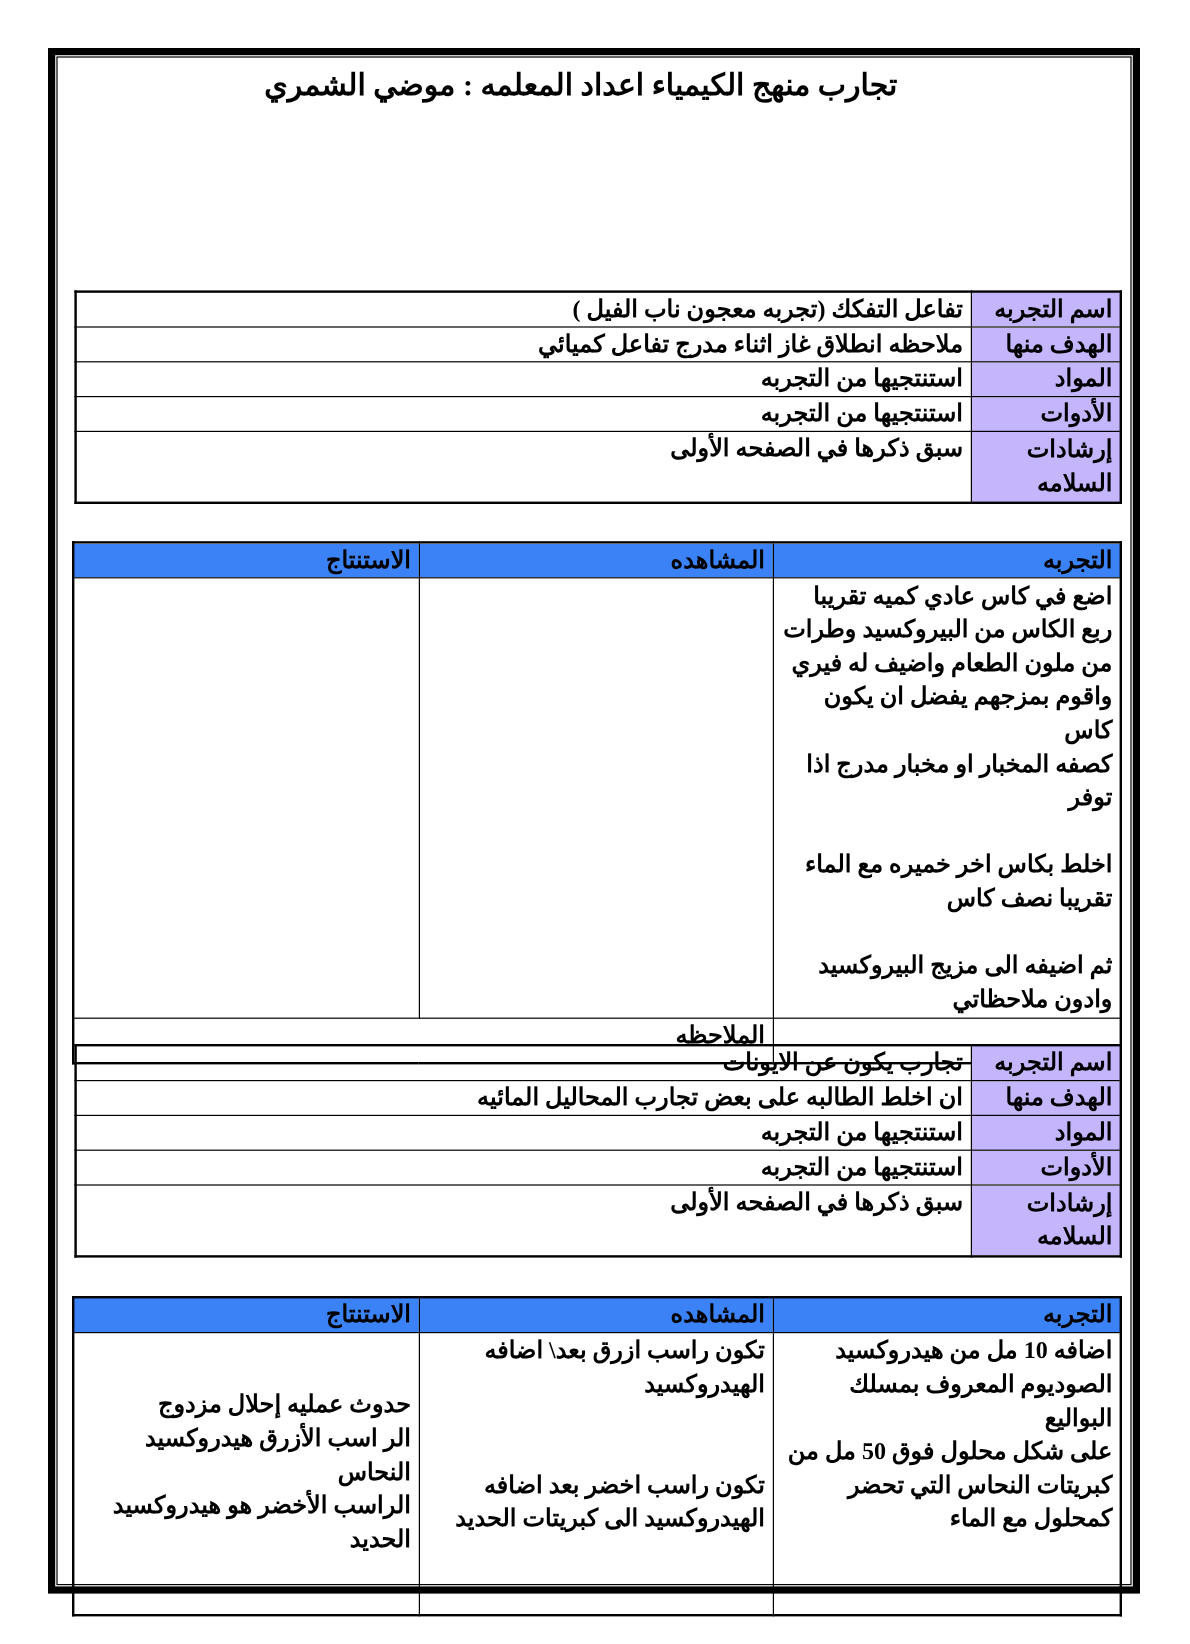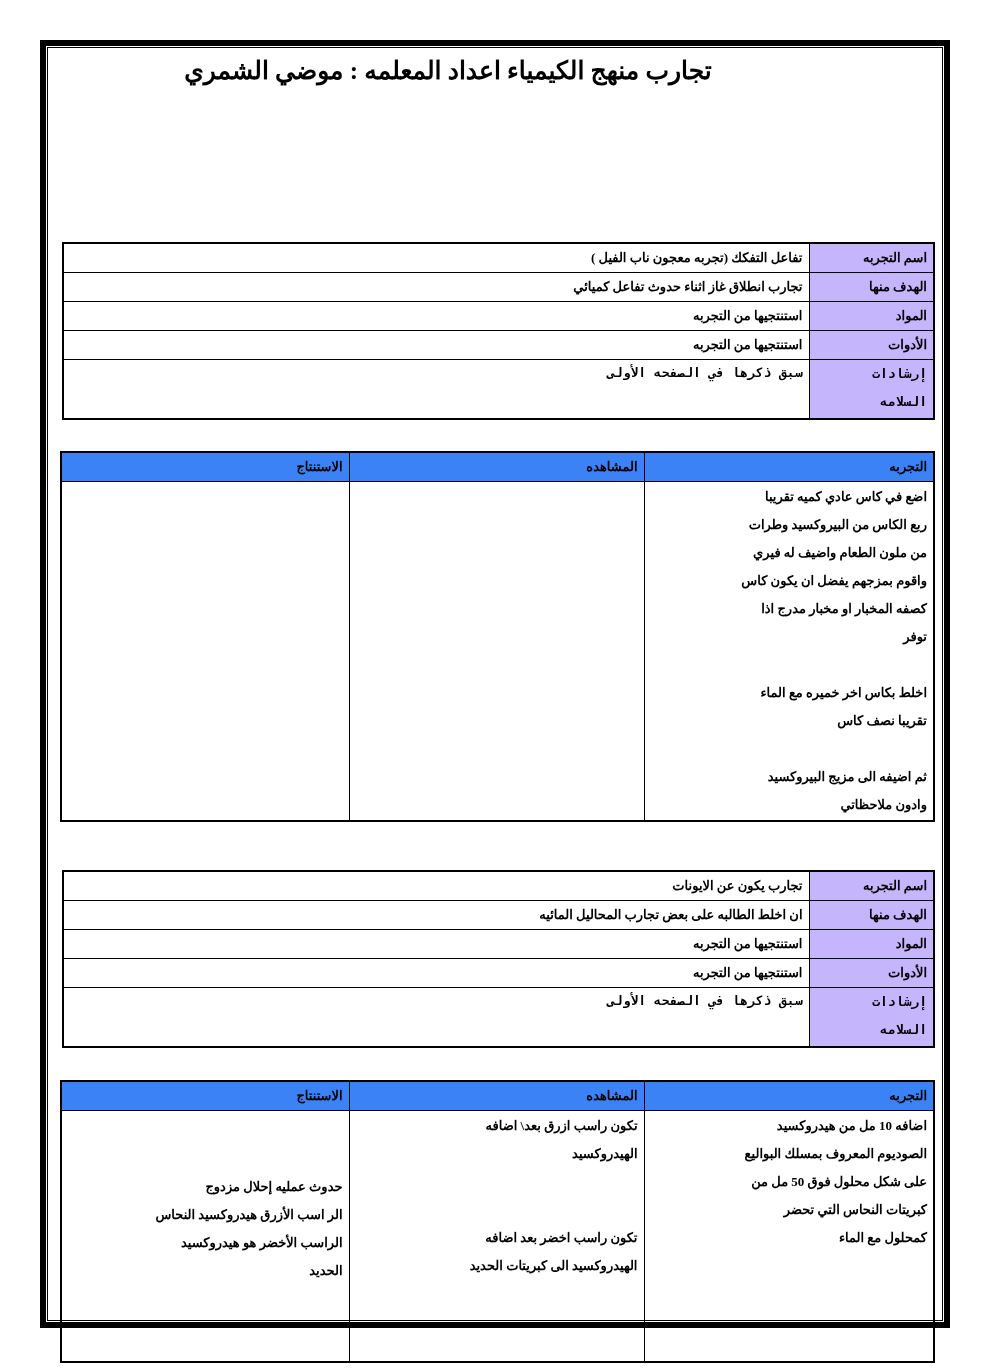--- a/index.html
+++ b/index.html
@@ -11,52 +11,52 @@
   
   .frame{
     position:absolute;left:40px;top:40px;width:898px;height:1276px;
     border:6px solid #000;
   }
   .frame-inner{
     position:absolute;inset:1px;border:1px solid #000;
   }
   .page-title{
     position:absolute;top:56px;left:0;width:896px;
-    text-align:center;font-size:25px;direction:rtl;
+    text-align:center;font-size:25px;direction:rtl;padding-left:36px;
   }
   .block{position:absolute;right:57px;width:873px;}
   .b1{top:242px;}
   .b2{top:451px;}
   .b3{top:870px;}
   .b4{top:1080px;}
   table{
     width:873px;border-collapse:collapse;table-layout:fixed;direction:rtl;
   }
   table, td{border:1px solid #000;}
   table{border-width:2px;}
   td{
-    padding:1px 6px;font-size:13px;line-height:26px;
+    padding:1px 6px;font-size:20px;line-height:26px;
     vertical-align:top;text-align:right;overflow:hidden;
   }
   
   .info-table .c-label{width:125px;}
   .info-table td{height:25px;}
-  .info-table td.safety{height:55px;font-family:Liberation Mono, monospace;}
+  .info-table td.safety{height:55px;}
   .label-cell{background:#c4b5fd;}
   
   .obs-table .c-exp{width:290px;}
   .obs-table .c-obs{width:295px;}
   .obs-table .c-con{width:288px;}
   .hdr td{background:#3b82f6;height:25px;}
   .t2-body td{height:328px;}
   .t4-body td{height:187px;}
   .note-row td{height:34px;}
   .pre{white-space:pre-line;line-height:28px;}
   .center{text-align:right;}
-  .con-pad{padding-top:62px;}
+  .con-pad{padding-top:46px;}
 </style>
 </head>
 <body>
 
 <div class="frame">
   <div class="frame-inner"></div>
 </div>
 
 <div class="page-title">تجارب منهج الكيمياء اعداد المعلمه : موضي الشمري</div>
 
@@ -66,21 +66,21 @@
         <col class="c-label">
         <col>
       </colgroup>
     <tbody>
         <tr>
       <td class="label-cell">اسم التجربه</td>
       <td>تفاعل التفكك (تجربه معجون ناب الفيل )</td>
     </tr>
     <tr>
       <td class="label-cell">الهدف منها</td>
-      <td>تجارب انطلاق غاز اثناء حدوث تفاعل كميائي</td>
+      <td>ملاحظه انطلاق غاز اثناء مدرج تفاعل كميائي</td>
     </tr>
     <tr>
       <td class="label-cell">المواد</td>
       <td>استنتجيها من التجربه</td>
     </tr>
     <tr>
       <td class="label-cell">الأدوات</td>
       <td>استنتجيها من التجربه</td>
     </tr>
     <tr>
@@ -113,20 +113,24 @@
 كصفه المخبار او مخبار مدرج اذا
 توفر
 
 اخلط بكاس اخر خميره مع الماء
 تقريبا نصف كاس
 
 ثم اضيفه الى مزيج البيروكسيد
 وادون ملاحظاتي</td>
       <td></td>
       <td></td>
+    </tr>
+    <tr class="note-row">
+      <td></td>
+      <td colspan="2">الملاحظه</td>
     </tr>
   </tbody>
     </table>
 </div>
 
 <div class="block b3">
   <table class="info-table">
     <colgroup>
         <col class="c-label">
         <col>

